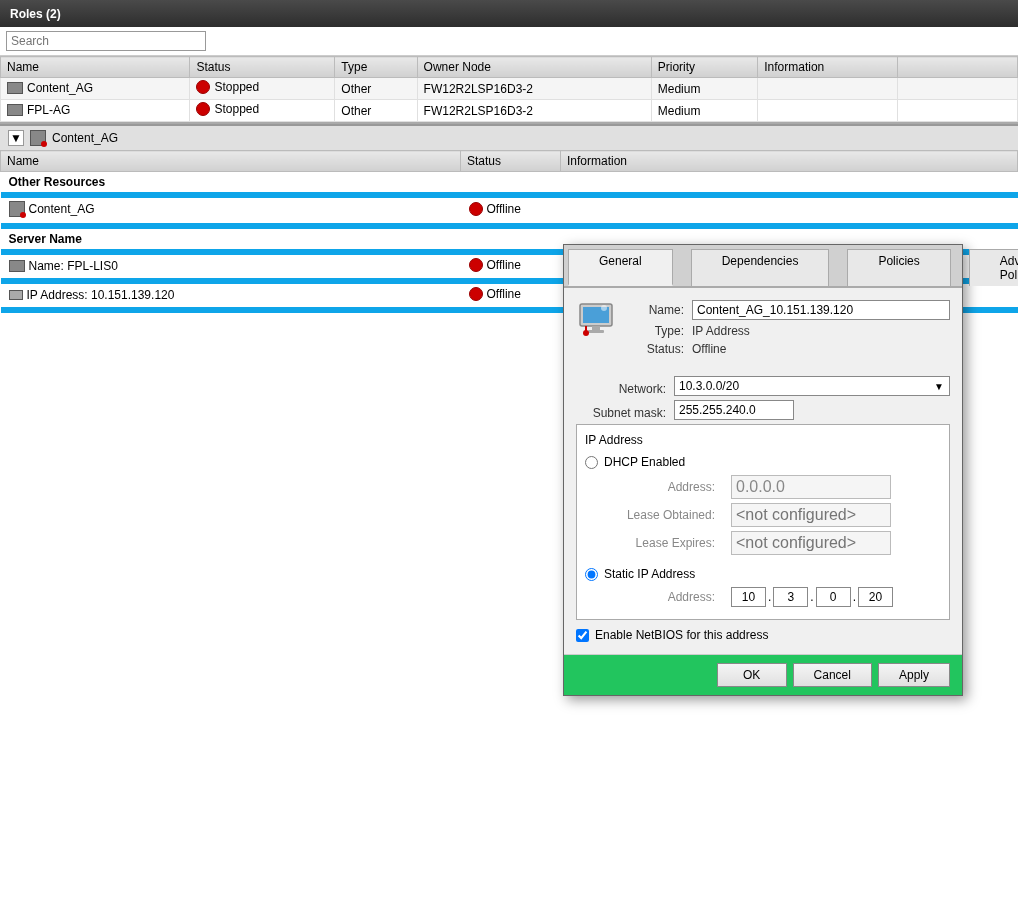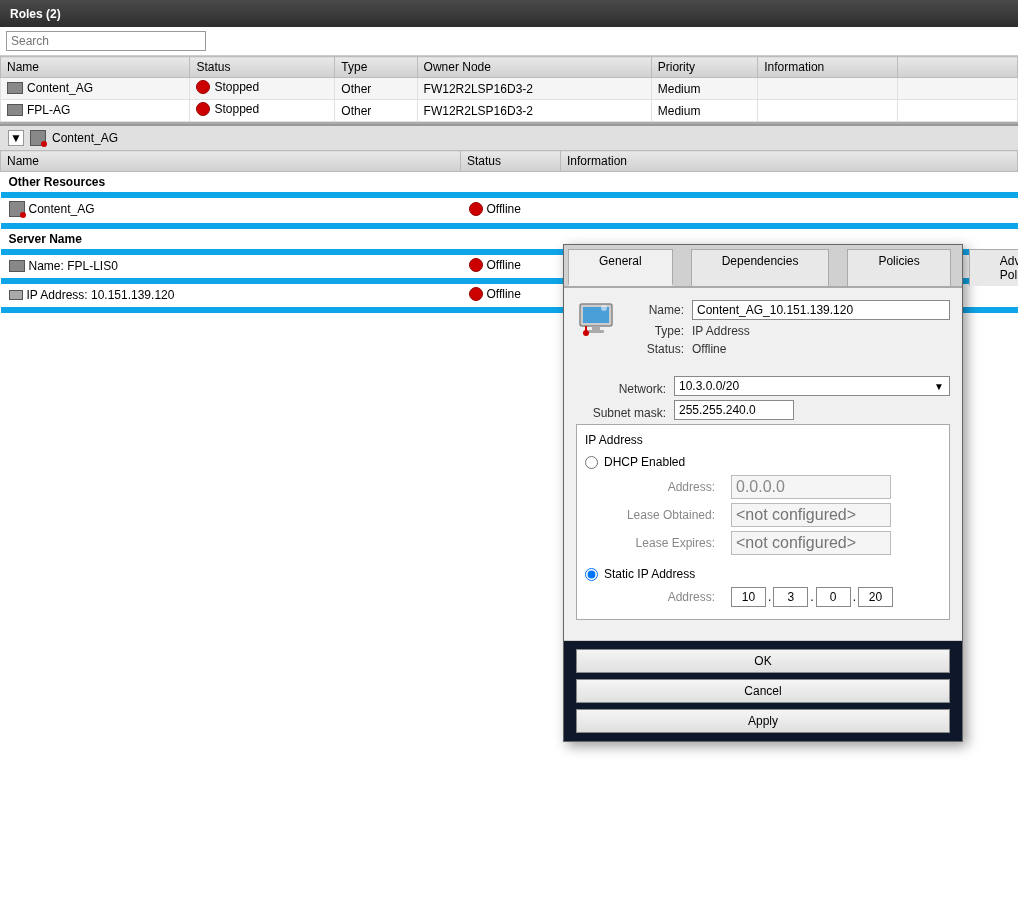--- a/index.html
+++ b/index.html
@@ -90,21 +90,21 @@
     .radio-input { border: 1px solid #bbb; padding: 2px 4px; background: #f5f5f5; width: 160px; font-size: 16px; color: #888; }
 
     .static-ip-address { display: flex; align-items: center; gap: 2px; }
     .ip-segment { width: 35px; border: 1px solid #888; padding: 2px 4px; text-align: center; background: white; font-size: 12px; }
     .ip-dot { font-size: 12px; }
 
     
     .checkbox-row { display: flex; align-items: center; gap: 6px; margin-top: 8px; }
 
     
-    .dialog-buttons { display: flex; justify-content: flex-end; gap: 6px; padding: 8px 12px; background: #0f172a; border-top: 1px solid #ccc; flex-direction: column; }
+    .dialog-buttons { display: flex; justify-content: flex-end; gap: 6px; padding: 8px 12px; background: #22c55e; border-top: 1px solid #ccc; }
     .dialog-btn { padding: 4px 20px; border: 1px solid #888; background: linear-gradient(to bottom, #f5f5f5, #e0e0e0); cursor: pointer; font-size: 12px; min-width: 70px; }
   </style>
 </head>
 <body>
 
 <div class="main-window">
 
   <div class="title-bar">
     <span>Roles (2)</span>
   </div>
@@ -335,20 +335,24 @@
               <input class="ip-segment" type="text" value="3" style="">
               <span class="ip-dot">.</span>
               <input class="ip-segment" type="text" value="0" style="">
               <span class="ip-dot">.</span>
               <input class="ip-segment" type="text" value="20" style="">
             </div>
           </div>
         </div>
       </div>
 
+      <div class="checkbox-row">
+        <input type="checkbox" checked="" style="">
+        <label>Enable NetBIOS for this address</label>
+      </div>
     </div>
 
     <div class="dialog-buttons">
       <button class="dialog-btn">OK</button>
       <button class="dialog-btn">Cancel</button>
       <button class="dialog-btn">Apply</button>
     </div>
 
   </div>
 </div>

